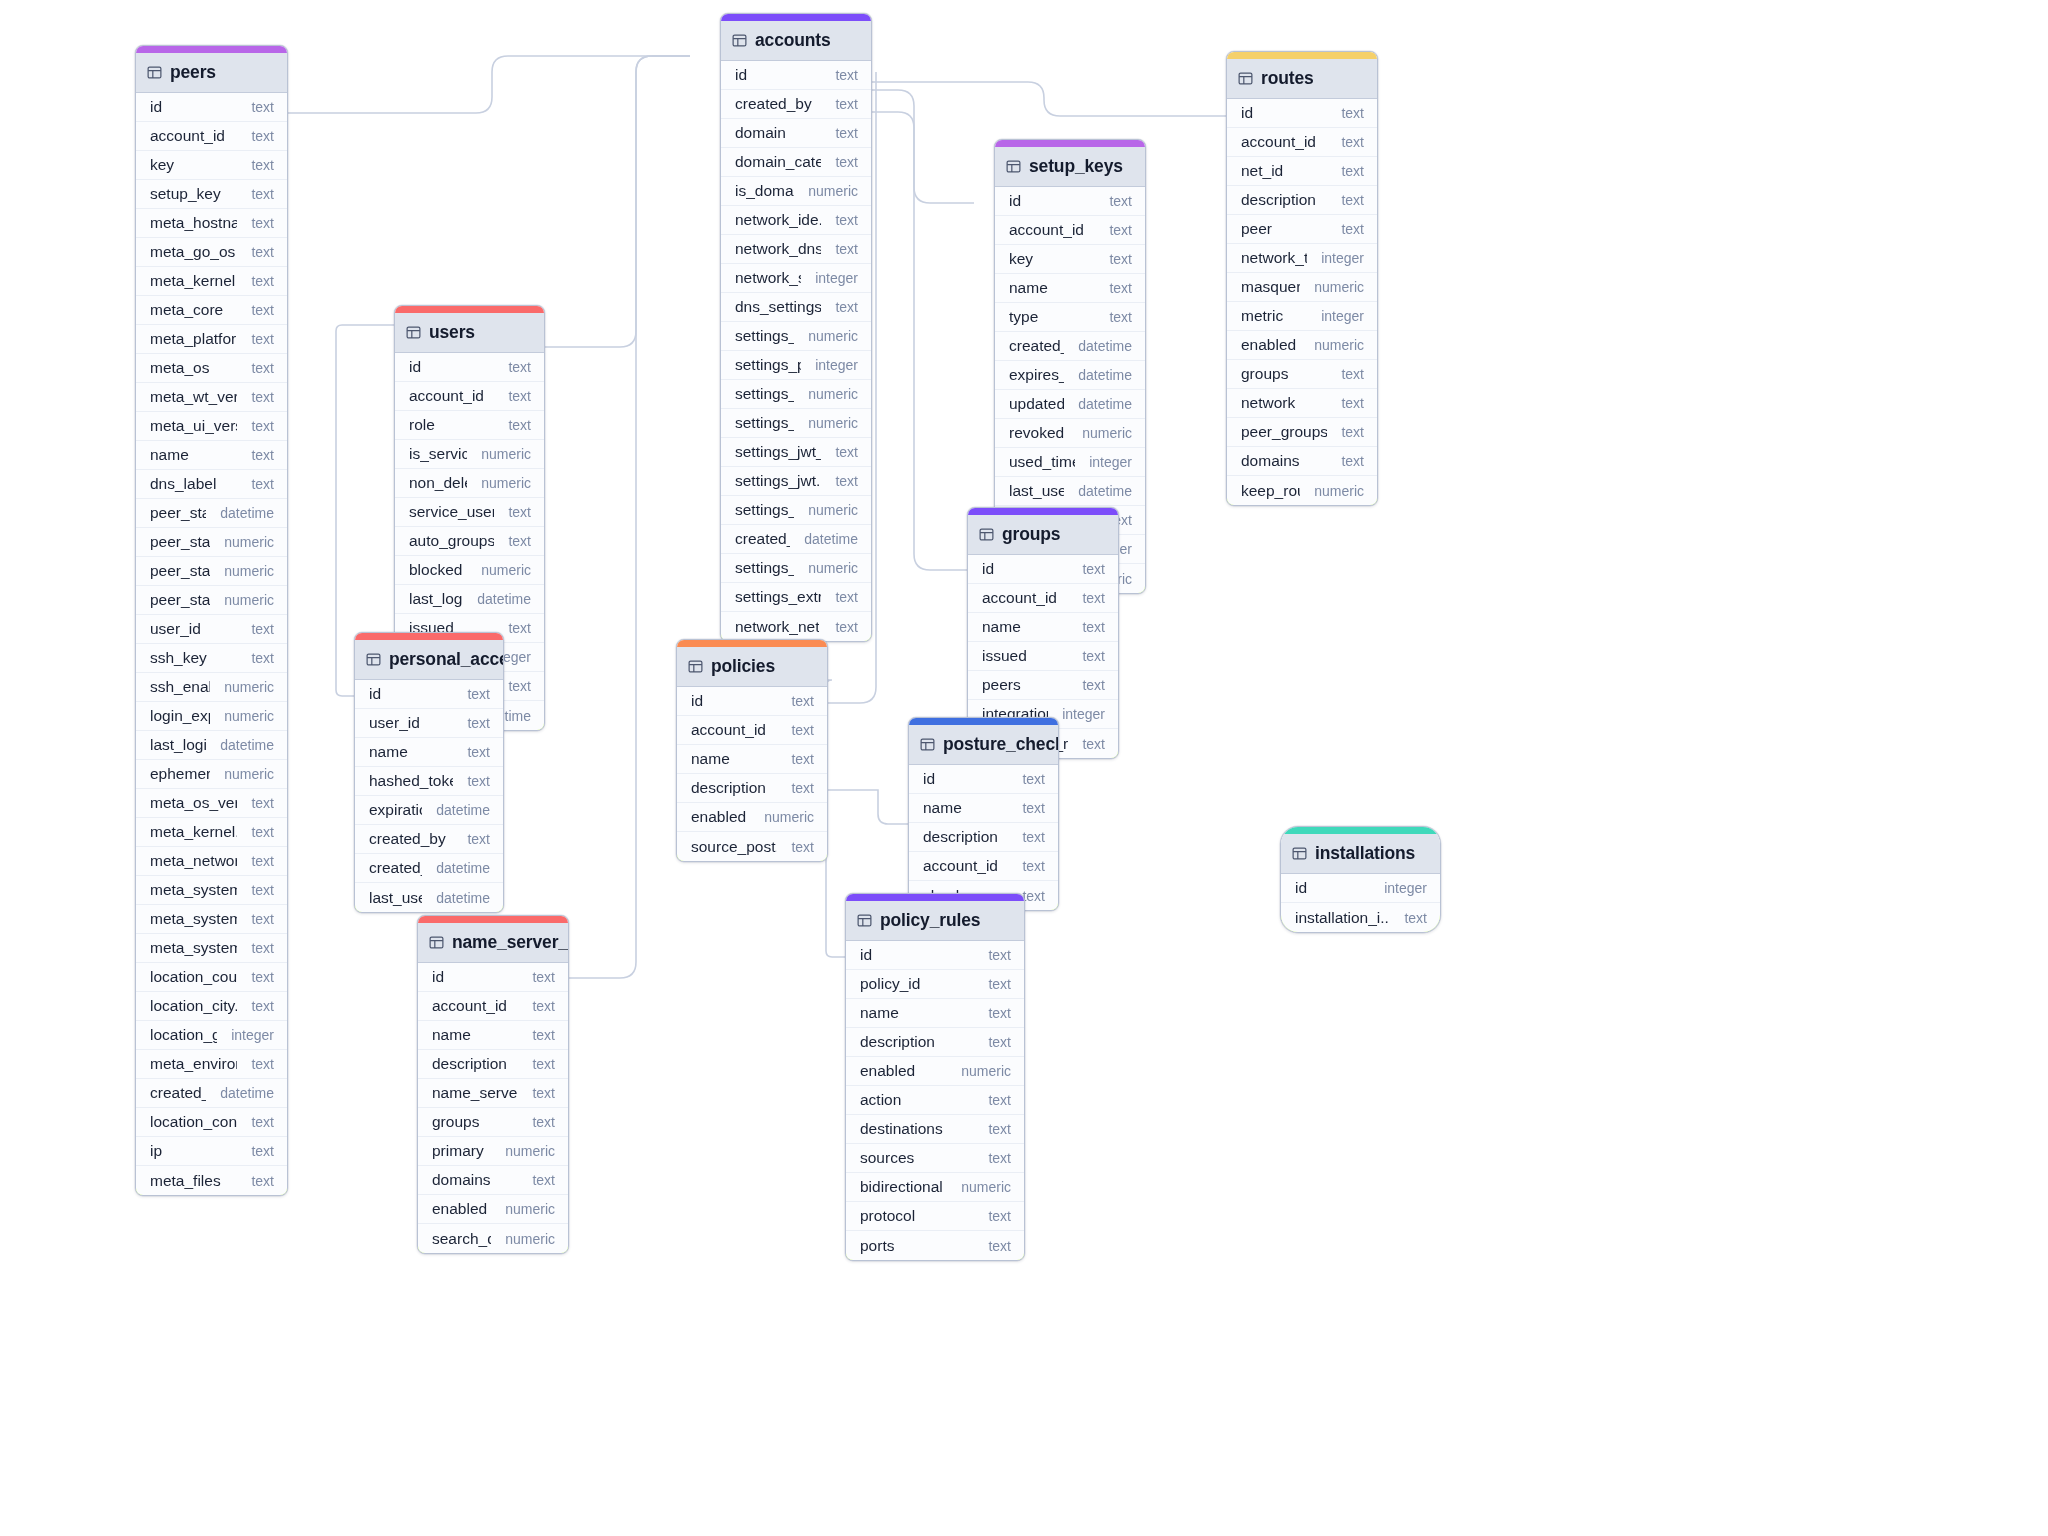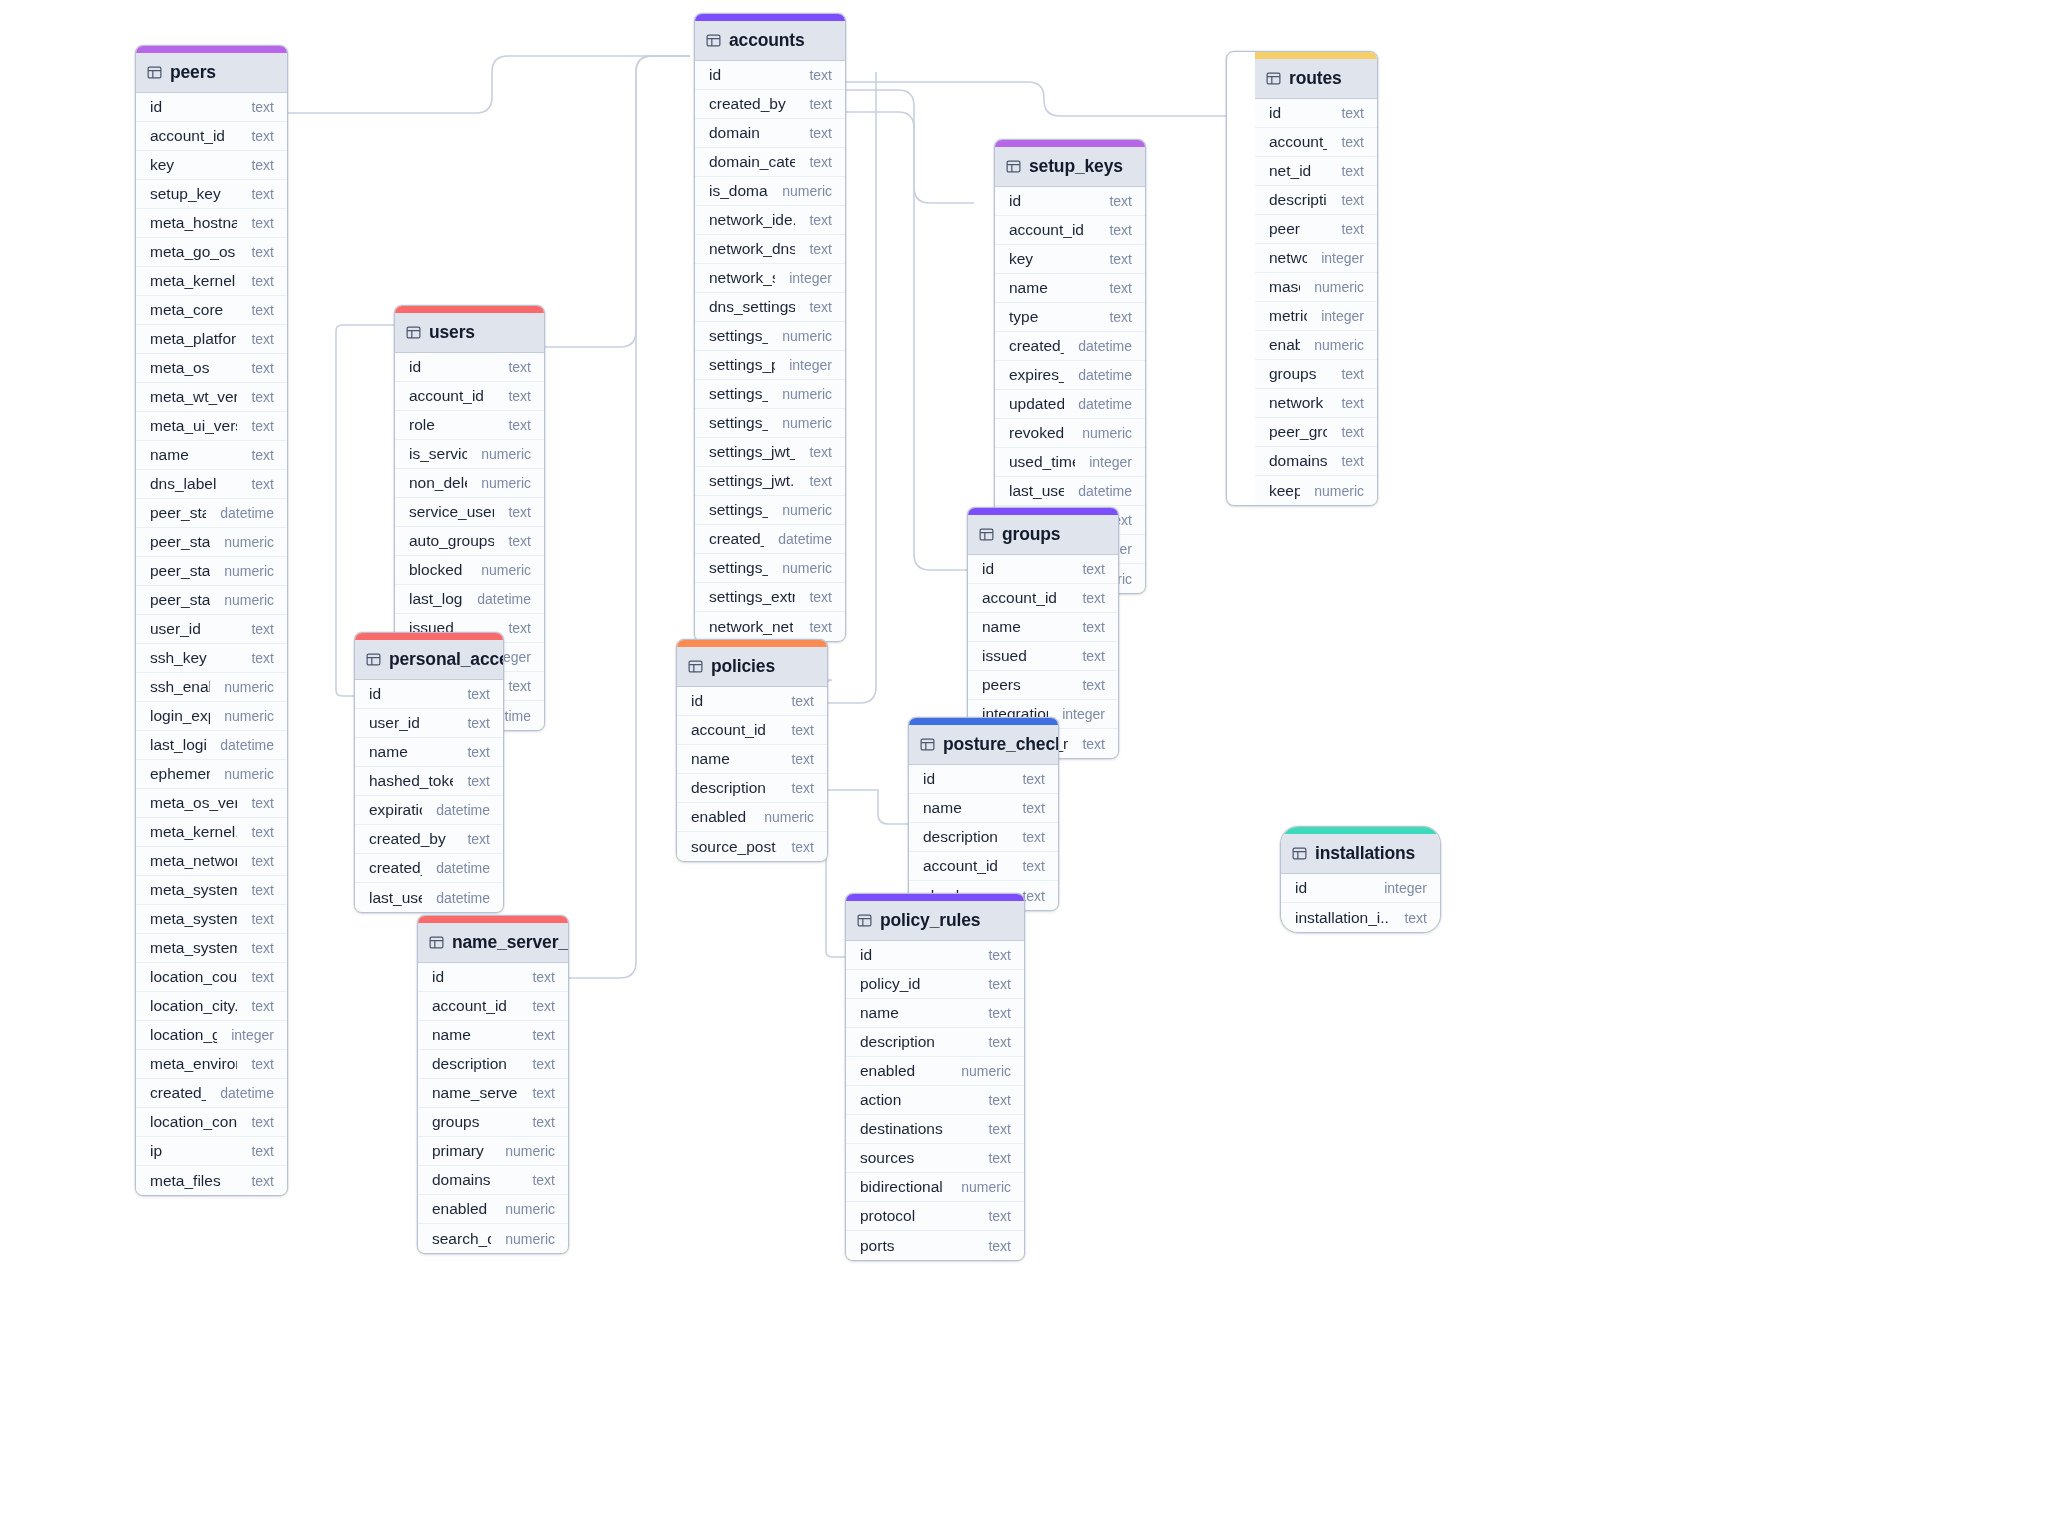--- a/index.html
+++ b/index.html
@@ -289,21 +289,21 @@
           <div class="row">
             <span class="col-name">integration_r...</span>
             <span class="col-type">text</span>
           </div>
           <div class="row">
             <span class="col-name">created_at</span>
             <span class="col-type">datetime</span>
           </div>
         </div>
   </div>
-      <div class="table-card" style="left: 694px; top: 13px; width: 152px;">
+      <div class="table-card" style="left: 720px; top: 13px; width: 152px;">
     <span class="accent" style="background: rgb(124, 77, 250);"></span>
     <div class="t-head">
       <svg class="tbl-icon" viewBox="0 0 16 16">
         <rect x="1.2" y="2.2" width="13.6" height="11.6" rx="1.6" fill="none" stroke="currentColor" stroke-width="1.3"></rect>
         <line x1="1.2" y1="6.1" x2="14.8" y2="6.1" stroke="currentColor" stroke-width="1.3"></line>
         <line x1="6.2" y1="6.1" x2="6.2" y2="13.8" stroke="currentColor" stroke-width="1.3"></line>
       </svg>
       <span class="tname">accounts</span>
     </div>
     <div class="rows">
@@ -451,21 +451,21 @@
           <div class="row">
             <span class="col-name">usage_limit</span>
             <span class="col-type">integer</span>
           </div>
           <div class="row">
             <span class="col-name">ephemeral</span>
             <span class="col-type">numeric</span>
           </div>
         </div>
   </div>
-      <div class="table-card" style="left: 1226px; top: 51px; width: 152px; padding-left: 28px;">
+      <div class="table-card" style="left: 1226px; top: 51px; width: 152px;">
     <span class="accent" style="background: rgb(245, 208, 106);"></span>
     <div class="t-head">
       <svg class="tbl-icon" viewBox="0 0 16 16">
         <rect x="1.2" y="2.2" width="13.6" height="11.6" rx="1.6" fill="none" stroke="currentColor" stroke-width="1.3"></rect>
         <line x1="1.2" y1="6.1" x2="14.8" y2="6.1" stroke="currentColor" stroke-width="1.3"></line>
         <line x1="6.2" y1="6.1" x2="6.2" y2="13.8" stroke="currentColor" stroke-width="1.3"></line>
       </svg>
       <span class="tname">routes</span>
     </div>
     <div class="rows">

